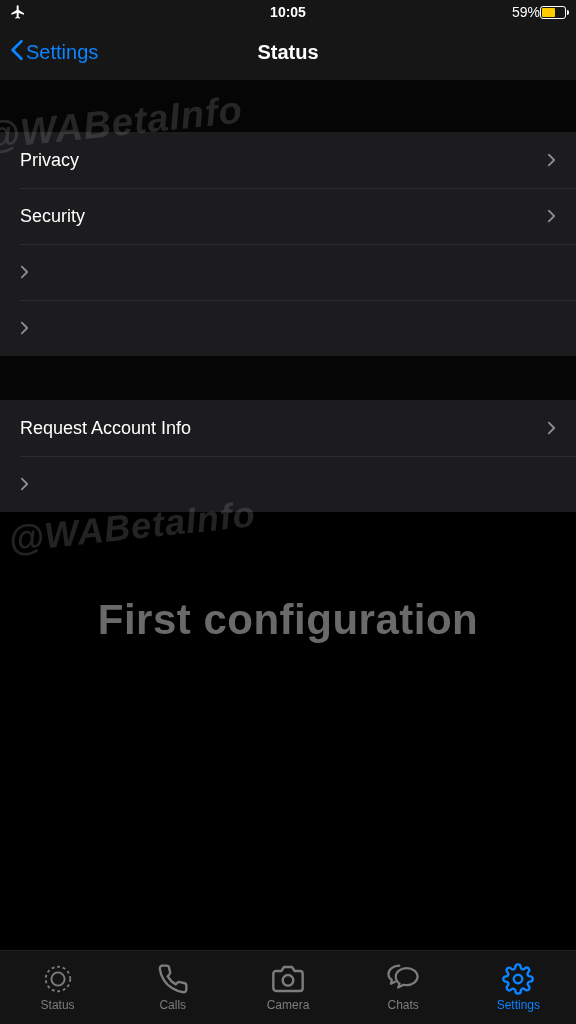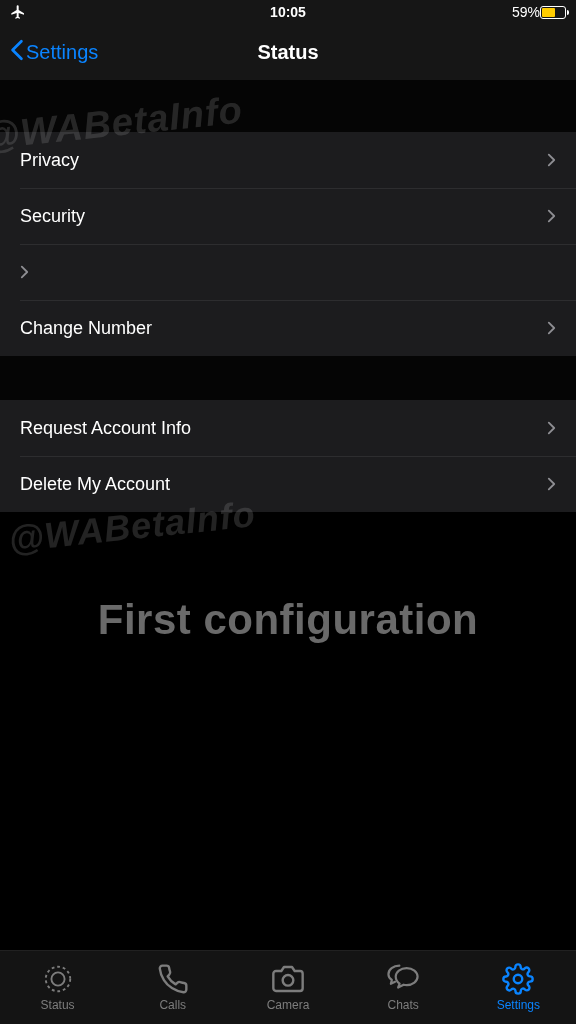--- a/index.html
+++ b/index.html
@@ -157,42 +157,40 @@
     </span>
   </div>
   <div class="cell">
     <span class="chevron">
       <svg viewBox="0 0 10 16" fill="none" stroke="#8e8e93" stroke-width="2" stroke-linecap="round" stroke-linejoin="round">
           <polyline points="2,2 8,8 2,14"></polyline>
         </svg>
     </span>
   </div>
   <div class="cell">
-    <span class="cell-label">Change Number</span>
     <span class="chevron">
       <svg viewBox="0 0 10 16" fill="none" stroke="#8e8e93" stroke-width="2" stroke-linecap="round" stroke-linejoin="round">
           <polyline points="2,2 8,8 2,14"></polyline>
         </svg>
     </span>
   </div>
 </div>
 
 <div class="gap-mid"></div>
 
 <div class="group">
   <div class="cell">
     <span class="cell-label">Request Account Info</span>
     <span class="chevron">
       <svg viewBox="0 0 10 16" fill="none" stroke="#8e8e93" stroke-width="2" stroke-linecap="round" stroke-linejoin="round">
           <polyline points="2,2 8,8 2,14"></polyline>
         </svg>
     </span>
   </div>
   <div class="cell">
-    <span class="cell-label">Delete My Account</span>
     <span class="chevron">
       <svg viewBox="0 0 10 16" fill="none" stroke="#8e8e93" stroke-width="2" stroke-linecap="round" stroke-linejoin="round">
           <polyline points="2,2 8,8 2,14"></polyline>
         </svg>
     </span>
   </div>
 </div>
 
 <div class="watermark wm1">@WABetaInfo</div>
 <div class="watermark wm2">@WABetaInfo</div>

